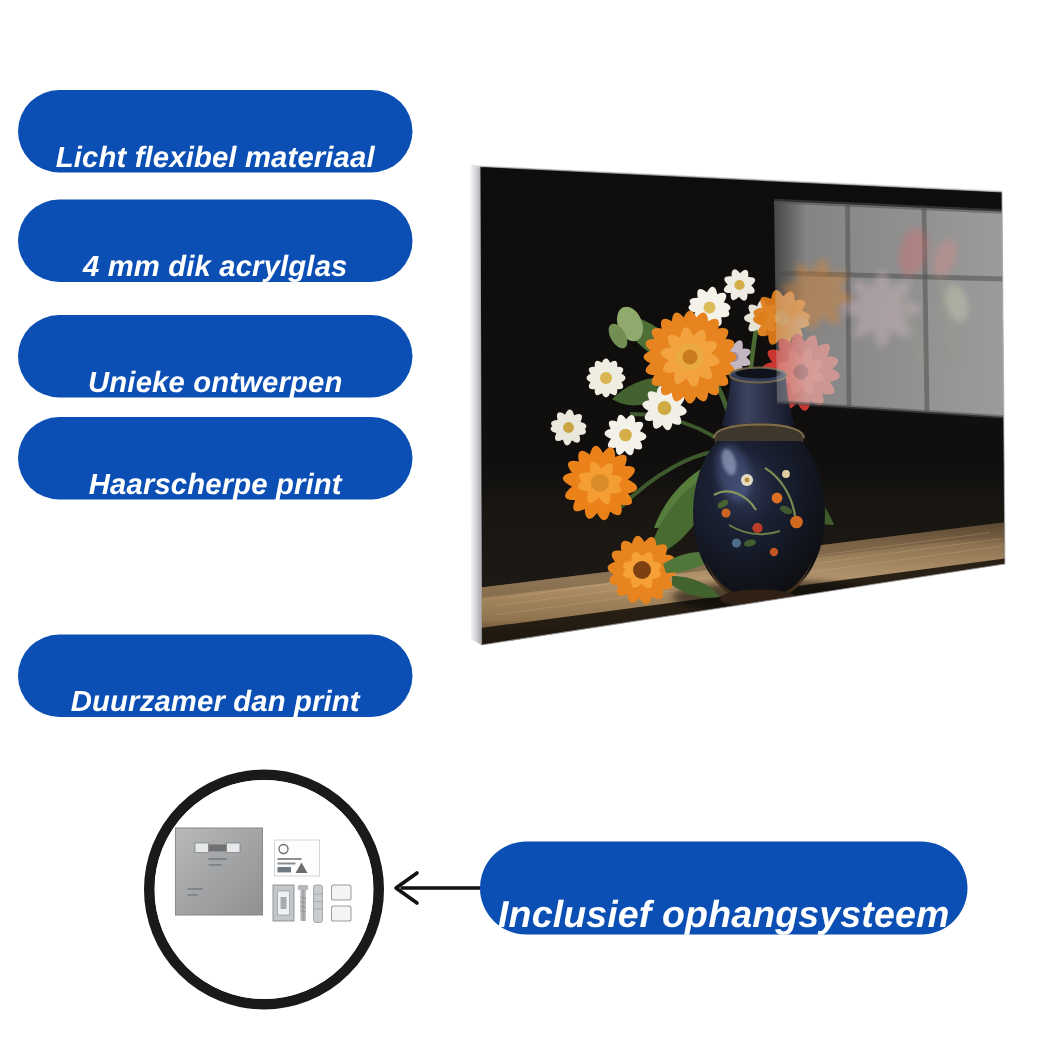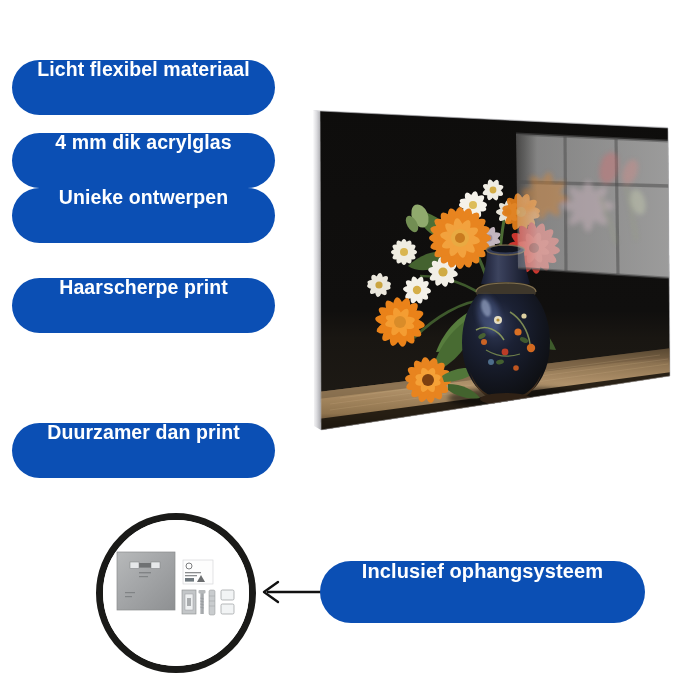--- a/index.html
+++ b/index.html
@@ -7,41 +7,42 @@
     width:700px;height:700px;
     background:#ffffff;
     font-family:"Liberation Sans",sans-serif;
     overflow:hidden;position:relative;
   }
   #stage{position:absolute;inset:0;width:700px;height:700px;}
 
   
   .badge{
     position:absolute;
-    display:flex;align-items:flex-start;justify-content:center;
+    display:flex;align-items:flex-end;justify-content:center;
     background:#0b4fb4;
     border-radius:999px;
     color:#ffffff;
     font-weight:bold;
     letter-spacing:.1px;
     box-sizing:border-box;
     text-align:center;
     line-height:1;
     white-space:nowrap;
+    font-style:italic;
   }
   .badge-feature{left:12px;width:263px;height:55px;font-size:19.5px;}
   #b1{top:60px}
   #b2{top:133px}
-  #b3{top:188px}
+  #b3{top:210px}
   #b4{top:278px}
   #b5{top:351px}
   #b6{top:423px}
 
   .badge-callout{
-    left:320px;top:561px;width:325px;height:62px;font-size:20px;
+    left:320px;top:561px;width:325px;height:62px;font-size:25px;
   }
 
   
   #panel-wrap{position:absolute;left:0;top:0;width:700px;height:700px;}
 
   
   #kit-circle{
     position:absolute;left:96px;top:513px;width:160px;height:160px;
     border-radius:50%;
     border:7px solid #1a1a18;

